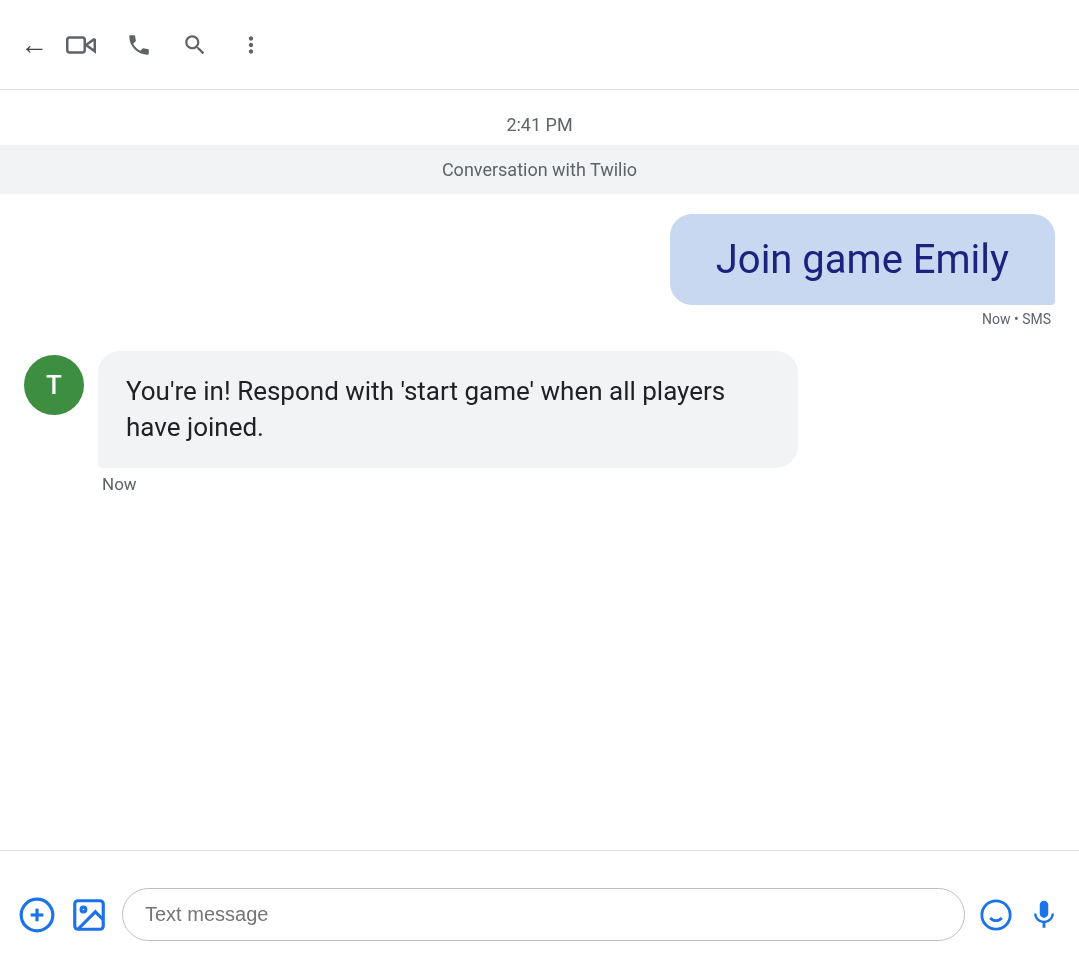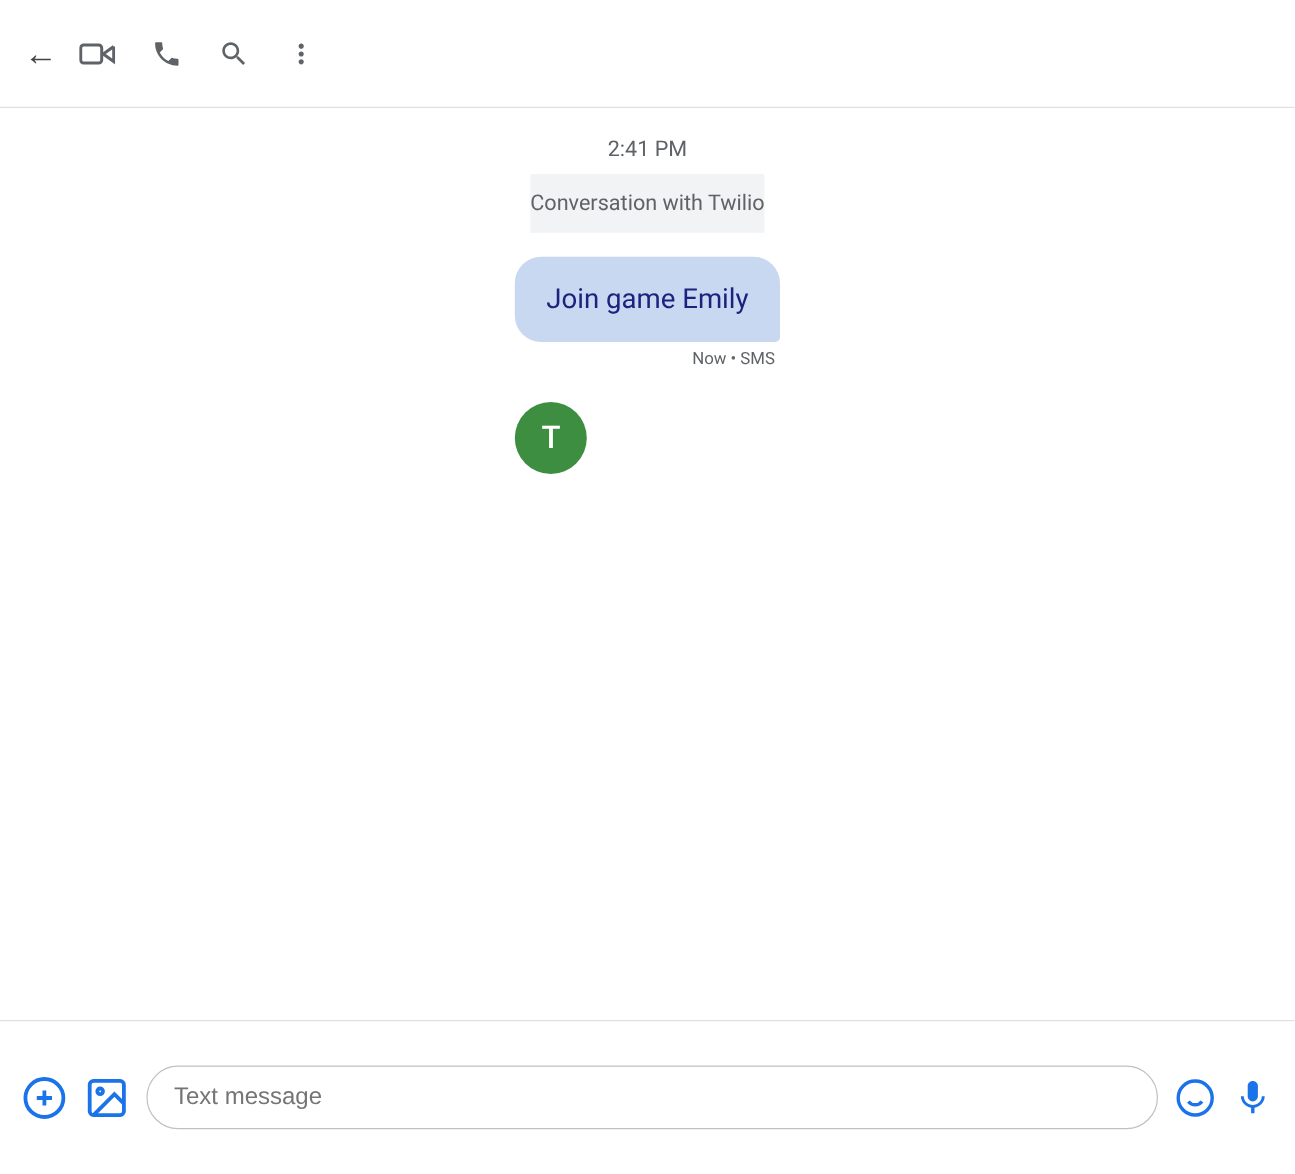--- a/index.html
+++ b/index.html
@@ -66,21 +66,20 @@
       fill: #5f6368;
     }
 
     
     .chat-area {
       flex: 1;
       overflow-y: auto;
       background: #ffffff;
       display: flex;
       flex-direction: column;
-      align-items: center;
     }
 
     .timestamp-center {
       text-align: center;
       padding: 24px 0 10px;
       font-size: 18px;
       color: #5f6368;
       font-weight: 400;
     }
 
@@ -104,23 +103,23 @@
     .message-sent-wrapper {
       display: flex;
       flex-direction: column;
       align-items: flex-end;
       margin-bottom: 8px;
     }
 
     .message-bubble-sent {
       background: #c8d8f0;
       border-radius: 22px 22px 4px 22px;
-      padding: 22px 26px;
+      padding: 22px 46px;
       max-width: 520px;
-      font-size: 23px;
+      font-size: 40px;
       color: #1a237e;
       font-weight: 400;
     }
 
     .message-meta-sent {
       font-size: 14px;
       color: #5f6368;
       margin-top: 6px;
       padding-right: 4px;
       margin-left: 34px;
@@ -267,20 +266,24 @@
 
   <div class="messages-container">
 
     <div class="message-sent-wrapper">
       <div class="message-bubble-sent">Join game Emily</div>
       <div class="message-meta-sent">Now • SMS</div>
     </div>
 
     <div class="message-received-wrapper">
       <div class="avatar-circle">T</div>
+      <div class="message-received-content">
+        <div class="message-bubble-received">You're in! Respond with 'start game' when all players have joined.</div>
+        <div class="message-meta-received">Now</div>
+      </div>
     </div>
   </div>
 </div>
 
 <div class="input-bar">
 
   <div class="input-icon-btn">
     <svg viewBox="0 0 24 24" fill="none" stroke="#1a73e8" stroke-width="2">
       <circle cx="12" cy="12" r="10"></circle>
       <line x1="12" y1="8" x2="12" y2="16"></line>

